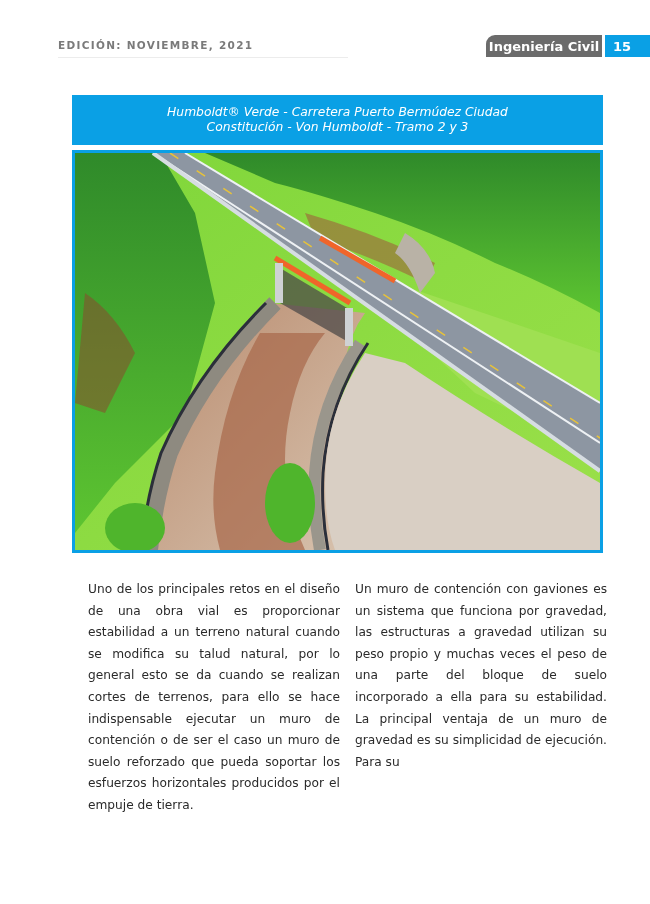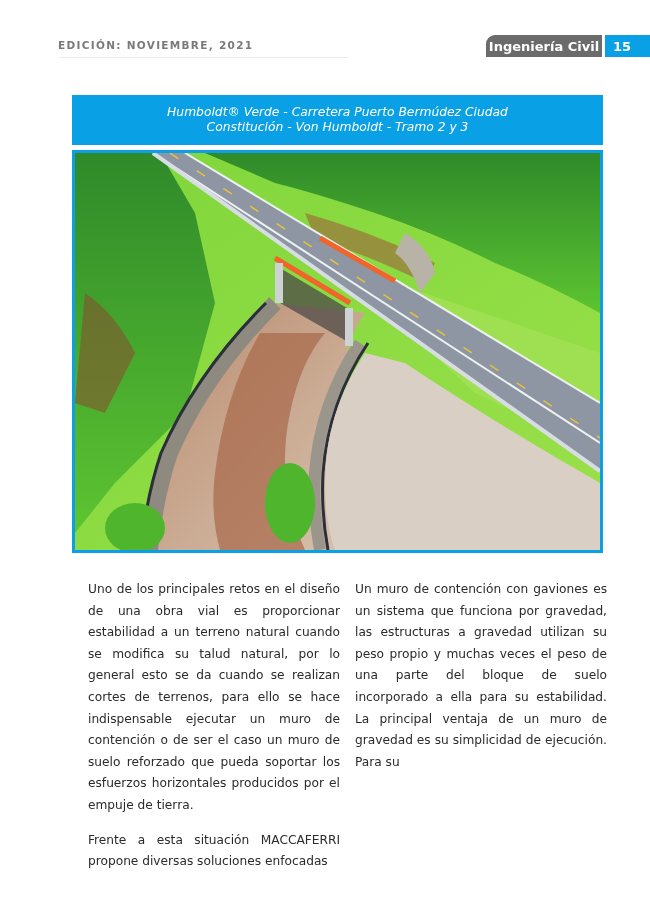--- a/index.html
+++ b/index.html
@@ -116,18 +116,17 @@
     <path d="M200,112 L205,150 L275,190 L272,155 Z" fill="#4d4a48" opacity="0.75"></path>
     <rect x="200" y="110" width="8" height="40" fill="#cfd2d4"></rect>
     <rect x="270" y="155" width="8" height="38" fill="#cfd2d4"></rect>
 
     <path d="M330,80 Q355,95 360,120 L345,140 Q335,110 320,100 Z" fill="#b9b2a6"></path>
   </svg>
 </div>
 
 <div class="column col-left">
   <p>Uno de los principales retos en el diseño de una obra vial es proporcionar estabilidad a un terreno natural cuando se modifica su talud natural, por lo general esto se da cuando se realizan cortes de terrenos, para ello se hace indispensable ejecutar un muro de contención o de ser el caso un muro de suelo reforzado que pueda soportar los esfuerzos horizontales producidos por el empuje de tierra.</p>
-  <p>Frente a esta situación MACCAFERRI propone diversas soluciones enfocadas</p>
 </div>
 
 <div class="column col-right">
   <p>Un muro de contención con gaviones es un sistema que funciona por gravedad, las estructuras a gravedad utilizan su peso propio y muchas veces el peso de una parte del bloque de suelo incorporado a ella para su estabilidad. La principal ventaja de un muro de gravedad es su simplicidad de ejecución. Para su</p>
 </div>
 
 </body></html>

